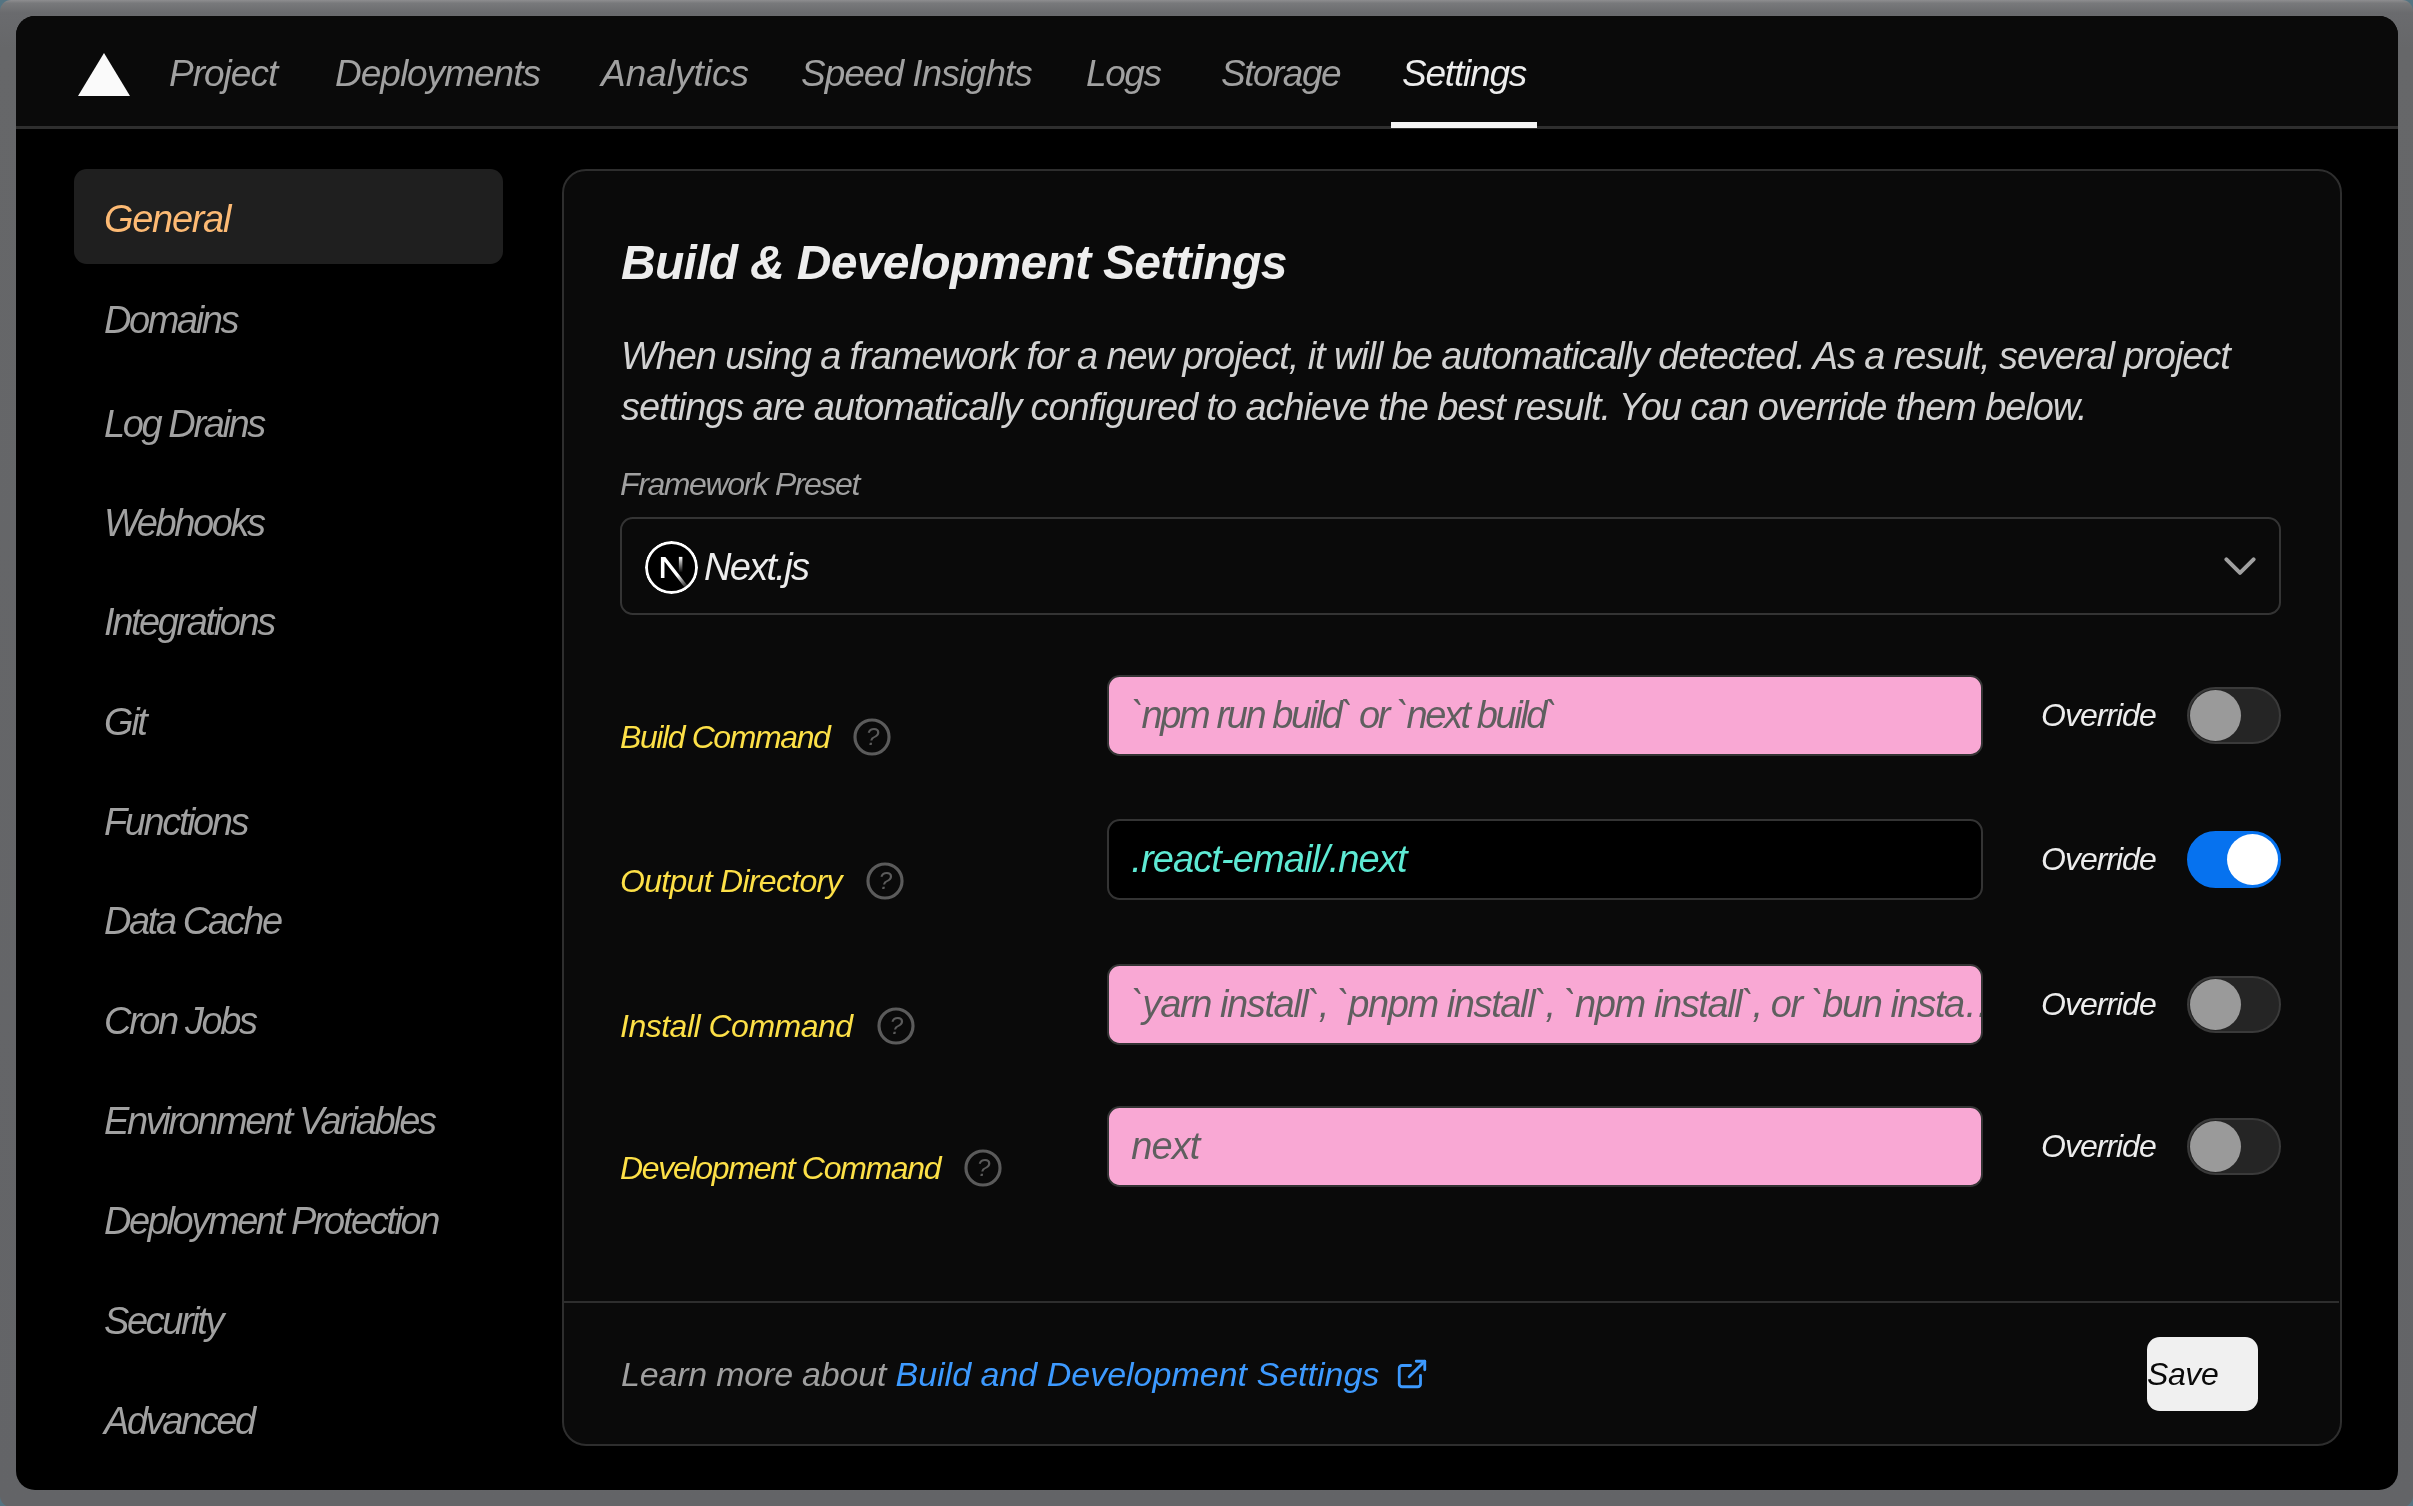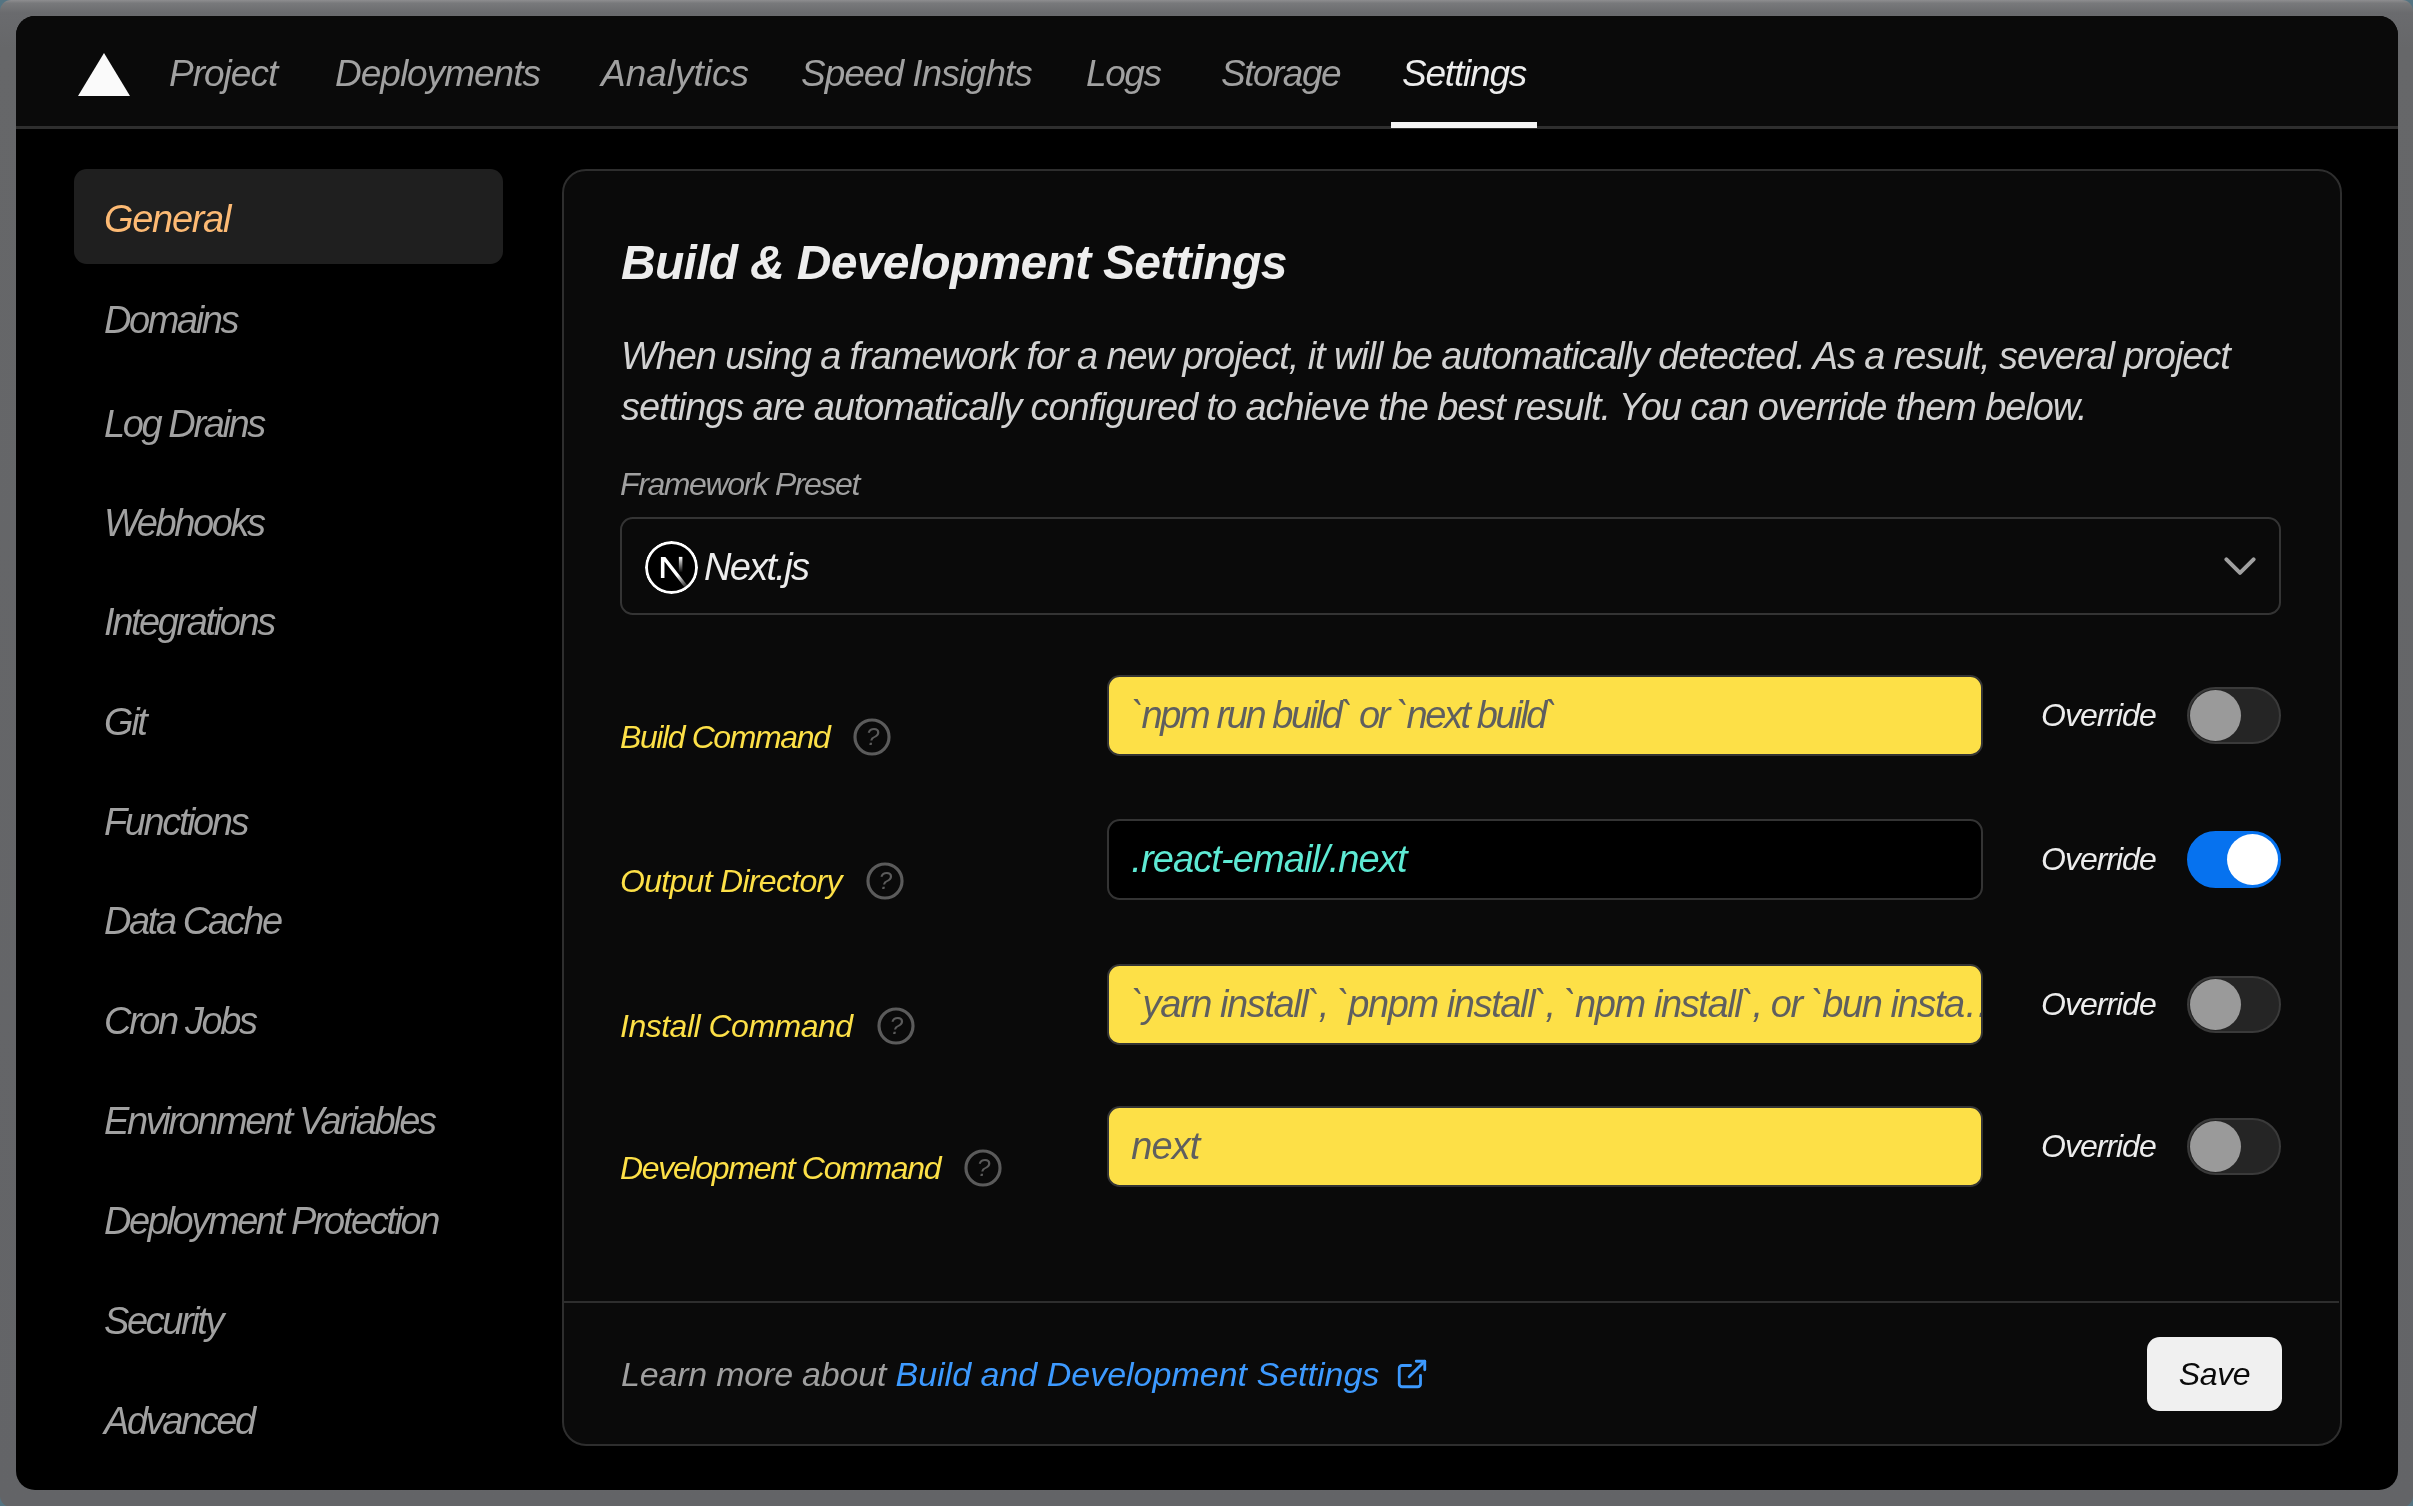--- a/index.html
+++ b/index.html
@@ -34,39 +34,39 @@
     color:#d2d2d2; letter-spacing:-1.1px; white-space:nowrap; }
   .lbl { position:absolute; left:56px; font-size:32px; color:#a0a0a0; letter-spacing:-1.4px; }
 
   .select { position:absolute; left:56px; top:346px; width:1661px; height:98px;
     background:#0a0a0a; border:2.4px solid #343434; border-radius:12.8px; }
   .chev { position:absolute; right:23px; top:37px; }
 
   .row-label { position:absolute; left:56px; height:81px; font-size:32px; color:#fde047;
     letter-spacing:-0.6px; white-space:nowrap; display:flex; align-items:flex-end; }
   .qicon { display:inline-block; margin-left:24px; width:38px; height:38px; }
-  .input { position:absolute; left:543px; width:876px; height:81px; background:#fde047;
+  .input { position:absolute; left:543px; width:876px; height:81px; background:#f9a8d4;
     border:2.4px solid #343434; border-radius:12.8px; font-size:38px; line-height:77px;
     padding:0 22.3px; color:#5f5f5f; letter-spacing:-0.9px; white-space:nowrap; overflow:hidden; }
   .input.filled { background:#000; color:#5eead4; }
   .ovr { position:absolute; left:1477px; height:81px; line-height:81px; font-size:32px; color:#ededed; letter-spacing:-1px; }
   .toggle { position:absolute; left:1623px; width:94px; height:57px; border-radius:29px;
     background:#252525; border:2.4px solid #3a3a3a; }
   .toggle .knob { position:absolute; left:0.8px; top:0.8px; width:51px; height:51px;
     border-radius:50%; background:#9a9a9a; }
   .toggle.on { background:#0672ef; border-color:#0672ef; }
   .toggle.on .knob { left:auto; right:0.8px; background:#fff; }
 
   .footsep { position:absolute; left:0px; top:1130px; width:1775px; height:2.4px; background:#2e2e2e; }
   .foot-text { position:absolute; left:57px; top:1184px; font-size:34px; color:#9f9f9f;
     letter-spacing:-0.2px; white-space:nowrap; }
   .foot-text .blue { color:#3d9aff; }
-  .savebtn { position:absolute; left:1583px; top:1166px; width:135px; height:74px;
+  .savebtn { position:absolute; left:1583px; top:1166px; width:111px; height:74px;
     background:#f0f0f0; border-radius:12.8px; color:#0a0a0a; font-size:32px; font-weight:500;
-    text-align:center; line-height:74px; letter-spacing:-0.4px; }
+    line-height:74px; letter-spacing:-0.4px; }
 </style>
 </head>
 <body>
 <div class="frame"></div>
 <div class="win">
   <div class="nav">
     <div class="tri"></div>
     <div class="navitem" style="left:153px">Project</div>
     <div class="navitem" style="left:319px">Deployments</div>
     <div class="navitem" style="left:585px;letter-spacing:0">Analytics</div>

